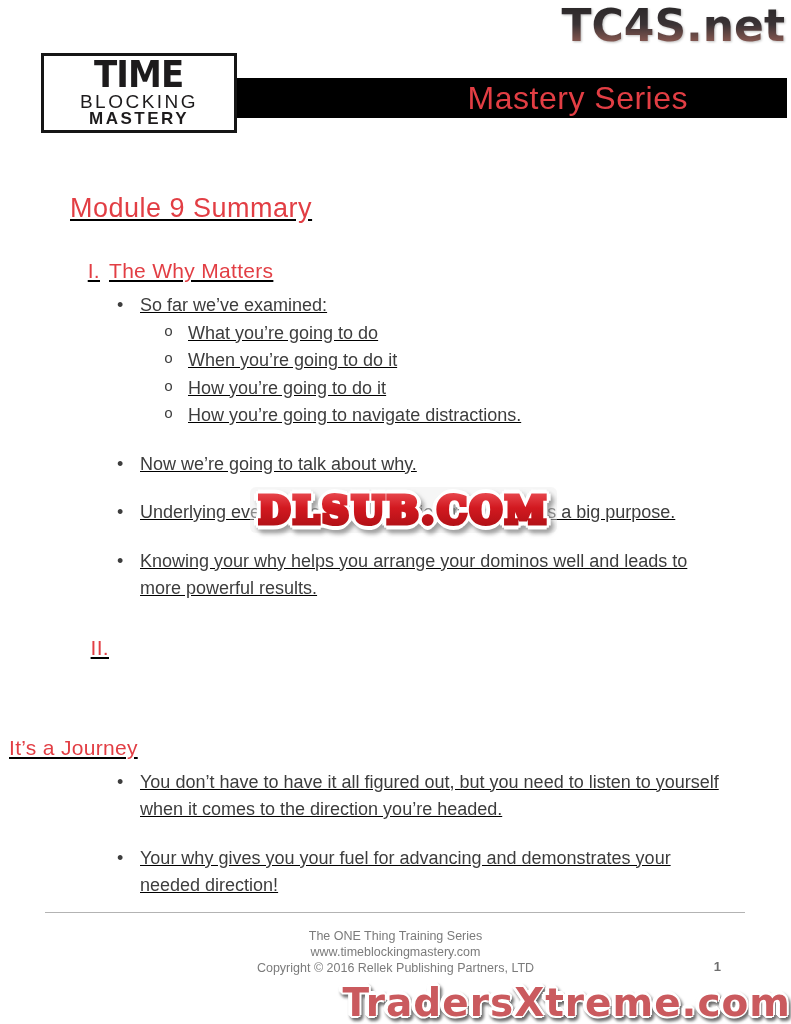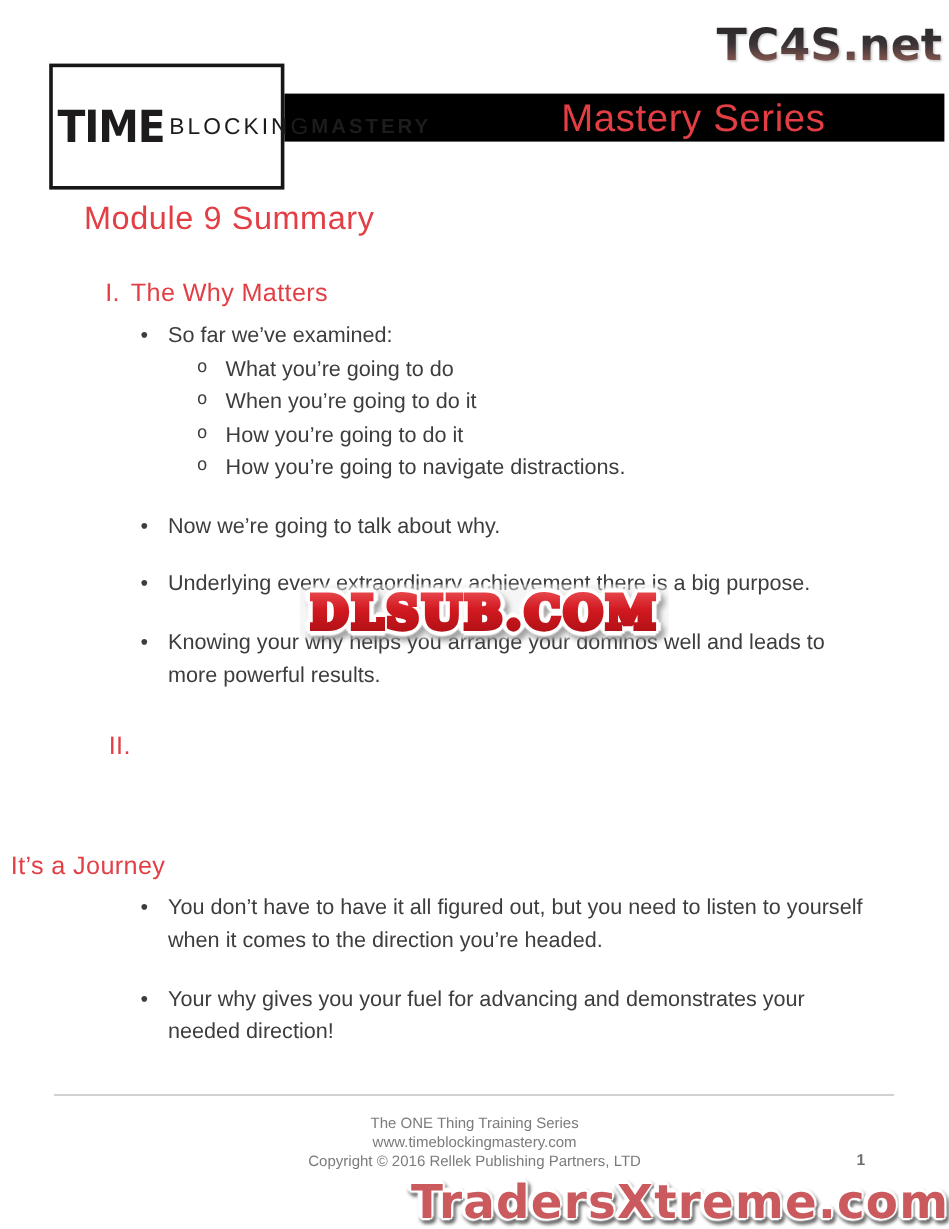--- a/index.html
+++ b/index.html
@@ -10,58 +10,58 @@
     overflow:hidden;
   }
   .page {
     position:relative;
     width:791px; height:1024px;
     background:#ffffff;
   }
 
   
   .wm-tc4s {
-    position:absolute; top:16px; right:6px;
+    position:absolute; top:0px; right:6px;
     font-family:"DejaVu Sans", sans-serif;
-    font-weight:800; font-size:37px; letter-spacing:0px;
+    font-weight:800; font-size:44px; letter-spacing:0px;
     background:linear-gradient(180deg, #262425 0%, #3a3335 48%, #7d534d 78%, #9a6a61 100%);
     -webkit-background-clip:text; background-clip:text; color:transparent;
     filter:drop-shadow(1px 1px 1px rgba(0,0,0,0.25));
   }
 
   
   .banner {
     position:absolute; left:120px; top:78px; right:4px; height:40px;
     background:#000000;
     display:flex; align-items:center; justify-content:flex-end;
     padding-right:99px; box-sizing:border-box;
   }
   .banner-label {
     color:#e23e44; font-size:32px; letter-spacing:0.5px;
   }
   .logo-box {
-    position:absolute; left:41px; top:53px; width:196px; height:105px;
+    position:absolute; left:41px; top:53px; width:196px; height:80px;
     background:#ffffff; border:3px solid #161616; box-sizing:border-box;
-    display:flex; flex-direction:row; align-items:center; 
+    display:flex; flex-direction:column; align-items:center; justify-content:center;
     color:#1d1b1c;
   }
   .logo-time {
     font-family:"DejaVu Sans", sans-serif;
     font-size:37px; font-weight:800; letter-spacing:-1px; line-height:34px;
     transform:scaleX(0.92);
   }
   .logo-blocking {
     font-size:19px; font-weight:400; letter-spacing:2.5px; line-height:15px; margin-top:2px;
   }
   .logo-mastery {
     font-size:17px; font-weight:600; letter-spacing:2.5px; line-height:19px;
   }
 
   
-  .content { position:absolute; left:0; top:166px; width:729px; }
+  .content { position:absolute; left:0; top:192px; width:729px;text-decoration:underline; }
   .doc-title {
     margin:0 0 0 70px;
     color:#e23e44; font-size:27px; font-weight:400; letter-spacing:0.5px;
     line-height:32px;
   }
   .section { margin:0; }
   .section-heading {
     display:flex; align-items:baseline;
     color:#e23e44; font-size:21px; letter-spacing:0.3px; line-height:26px;
   }

